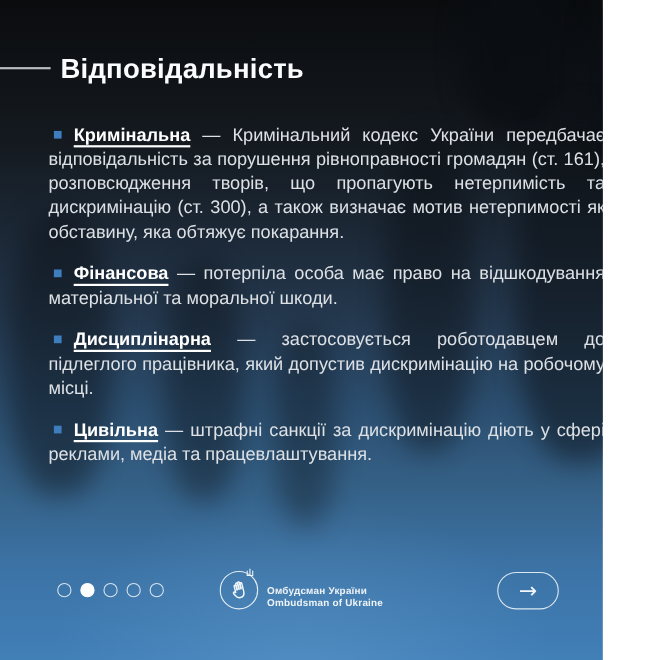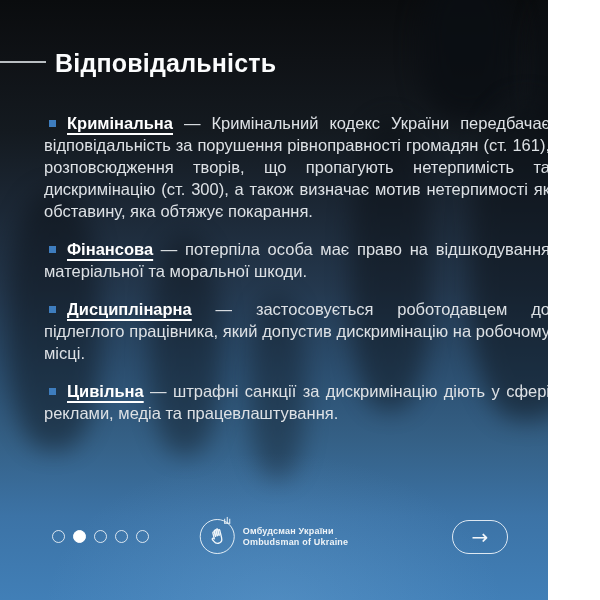--- a/index.html
+++ b/index.html
@@ -21,21 +21,21 @@
   .content p{margin:0 0 16px 0;}
   .content p.closing{margin-top:21px;}
   .bullet{display:inline-block;width:7px;height:7px;background:#3e7dbe;margin:0 11px 2px 5px;vertical-align:middle;}
   .term{font-weight:700;color:#ffffff;text-decoration:underline;text-decoration-thickness:1.5px;text-underline-offset:4px;}
 
   .footer{position:absolute;left:0;right:0;top:518px;height:44px;}
   .dots{position:absolute;left:52px;top:12px;display:flex;gap:8px;}
   .dot{width:13px;height:13px;border-radius:50%;border:1.5px solid rgba(255,255,255,.8);box-sizing:border-box;}
   .dot.active{background:#ffffff;border-color:#ffffff;}
 
-  .logo{position:absolute;left:50%;transform:translateX(-50%);top:1px;display:flex;align-items:center;gap:8px;}
+  .logo{position:absolute;left:50%;transform:translateX(-50%);top:1px;display:flex;align-items:flex-end;gap:8px;}
   .logo-mark{position:relative;width:35px;height:35px;border:1.4px solid rgba(240,246,250,.92);border-radius:50%;box-sizing:border-box;display:flex;align-items:center;justify-content:center;}
   .logo-trident{position:absolute;top:-4px;right:2px;}
   .logo-text{color:#eef3f7;font-size:9px;line-height:11px;font-weight:700;letter-spacing:.2px;}
 
   .next-btn{position:absolute;right:40px;top:2px;width:56px;height:34px;border-radius:17px;
     border:1.5px solid rgba(238,244,249,.9);box-sizing:border-box;background:transparent;
     color:#f2f6fa;font-size:20px;line-height:29px;text-align:center;cursor:pointer;padding:0;
     font-family:"DejaVu Sans","Liberation Sans",sans-serif;}
 </style>
 </head>

